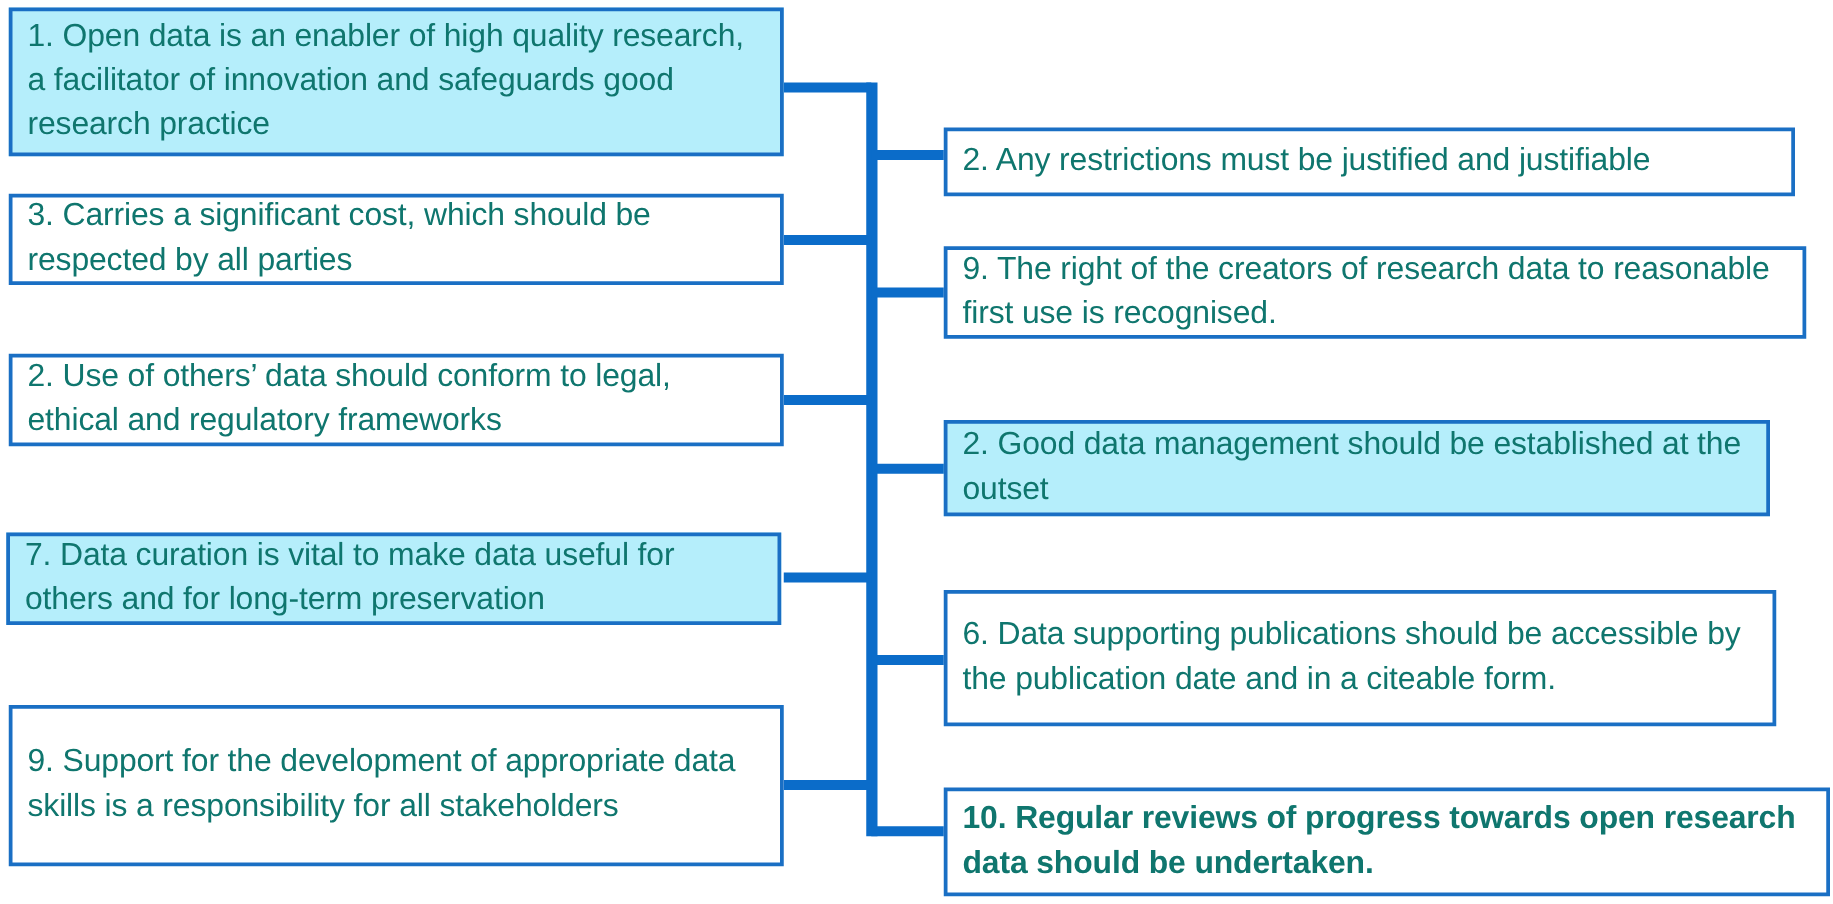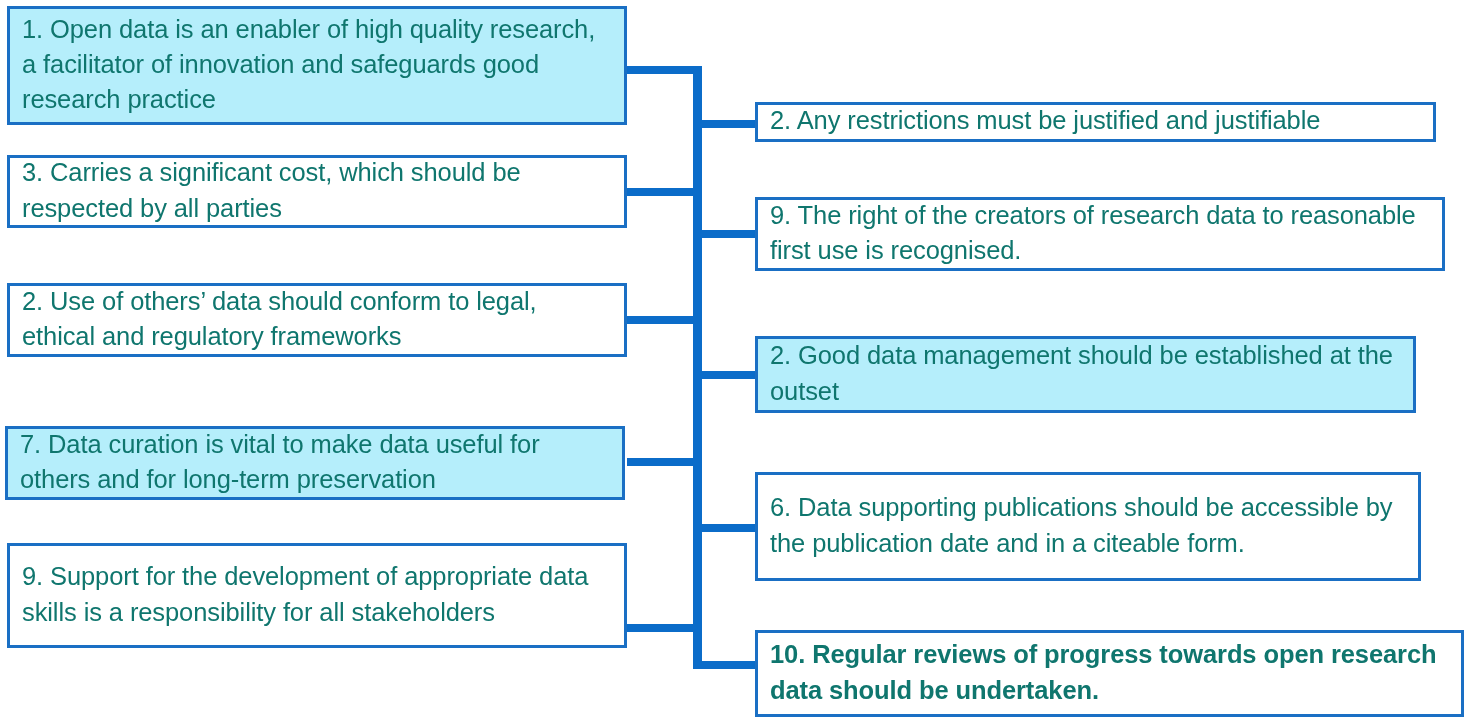--- a/index.html
+++ b/index.html
@@ -72,25 +72,25 @@
   </div>
   <div class="node-box" id="left-box-1" style="left: 7px; top: 155px; width: 620px; height: 73px; border-color: rgb(26, 111, 196);">
     <span class="node-text">3. Carries a significant cost, which should be respected by all parties</span>
   </div>
   <div class="node-box" id="left-box-2" style="left: 7px; top: 283px; width: 620px; height: 74px; border-color: rgb(26, 111, 196);">
     <span class="node-text">2. Use of others’ data should conform to legal, ethical and regulatory frameworks</span>
   </div>
   <div class="node-box filled" id="left-box-3" style="left: 5px; top: 426px; width: 620px; height: 74px; border-color: rgb(26, 111, 196); background: rgb(181, 238, 251);">
     <span class="node-text">7. Data curation is vital to make data useful for others and for long-term preservation</span>
   </div>
-  <div class="node-box" id="left-box-4" style="left: 7px; top: 543px; width: 620px; height: 105px; border-color: rgb(26, 111, 196);">
+  <div class="node-box" id="left-box-4" style="left: 7px; top: 564px; width: 620px; height: 129px; border-color: rgb(26, 111, 196);">
     <span class="node-text">9. Support for the development of appropriate data skills is a responsibility for all stakeholders</span>
   </div>
 
-  <div class="node-box" id="right-box-0" style="left: 755px; top: 102px; width: 681px; height: 40px; border-color: rgb(26, 111, 196);">
+  <div class="node-box" id="right-box-0" style="left: 755px; top: 102px; width: 681px; height: 55px; border-color: rgb(26, 111, 196);">
     <span class="node-text">2. Any restrictions must be justified and justifiable</span>
   </div>
   <div class="node-box" id="right-box-1" style="left: 755px; top: 197px; width: 690px; height: 74px; border-color: rgb(26, 111, 196);">
     <span class="node-text">9. The right of the creators of research data to reasonable first use is recognised.</span>
   </div>
   <div class="node-box filled" id="right-box-2" style="left: 755px; top: 336px; width: 661px; height: 77px; border-color: rgb(26, 111, 196); background: rgb(181, 238, 251);">
     <span class="node-text">2. Good data management should be established at the outset</span>
   </div>
   <div class="node-box" id="right-box-3" style="left: 755px; top: 472px; width: 666px; height: 109px; border-color: rgb(26, 111, 196);">
     <span class="node-text">6. Data supporting publications should be accessible by the publication date and in a citeable form.</span>

